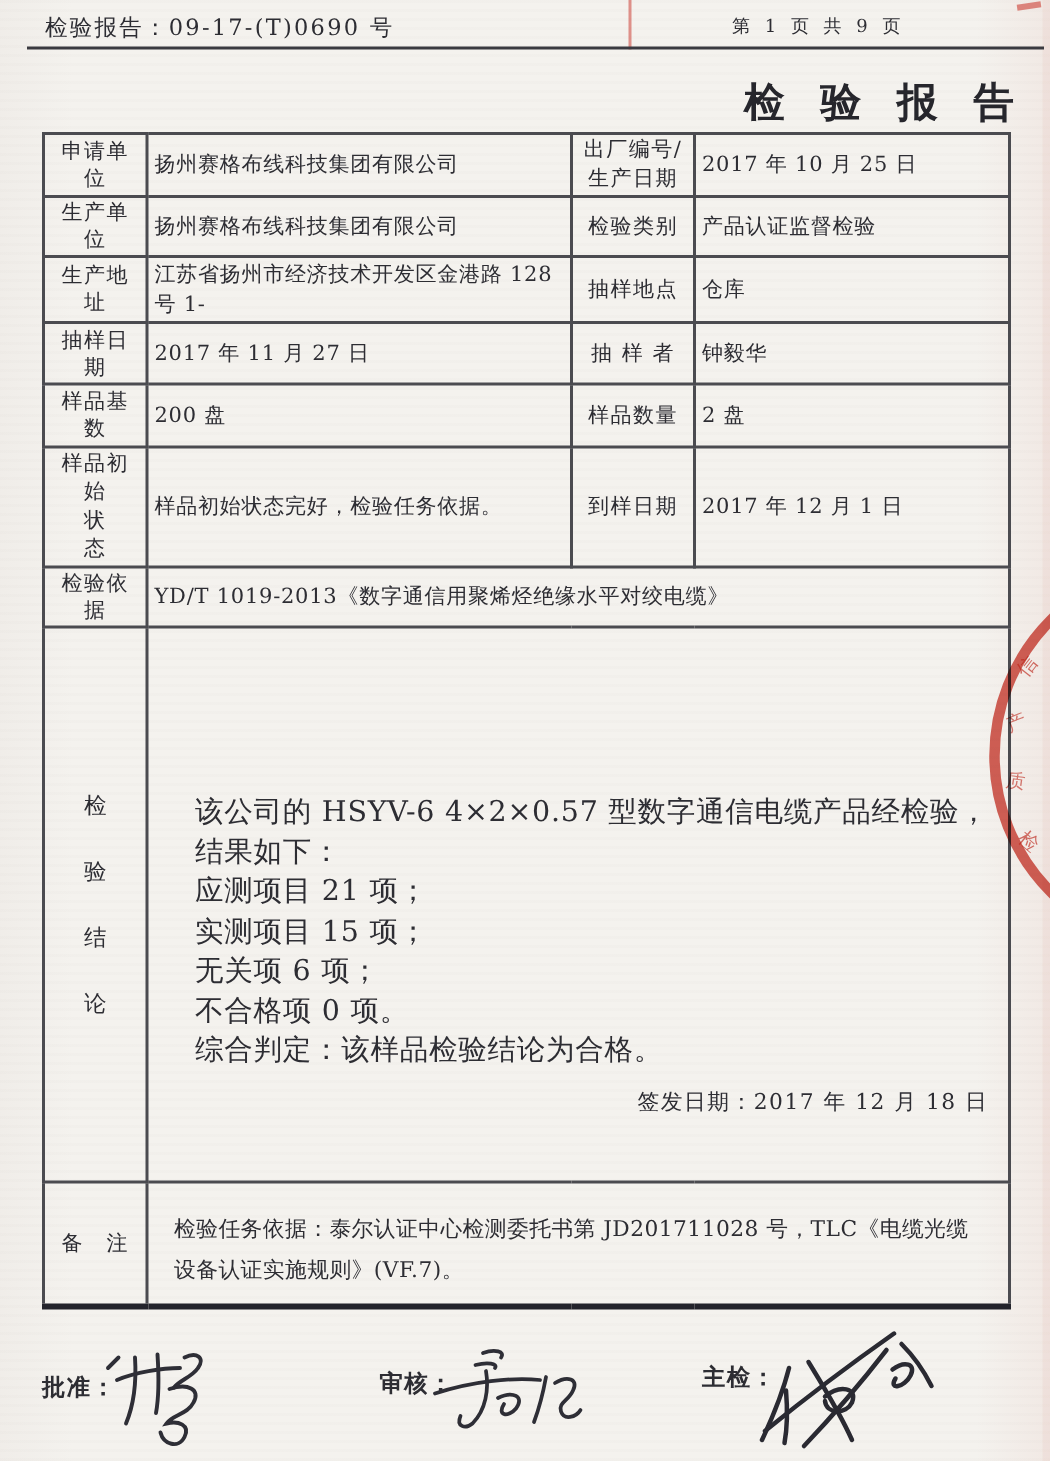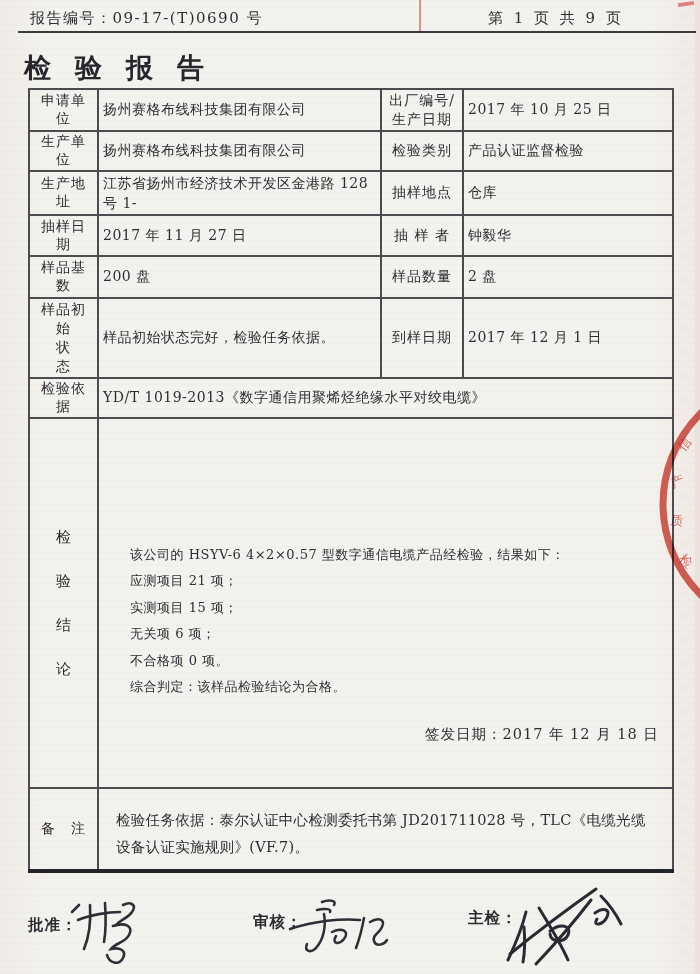--- a/index.html
+++ b/index.html
@@ -5,34 +5,34 @@
   html,body{margin:0;padding:0;background:#e9e7e4;}
   .page{
     position:relative;width:700px;height:974px;margin:0 auto;overflow:hidden;
     font-family:"DejaVu Serif",serif;color:#2d2d33;
     background:
       linear-gradient(90deg, rgba(215,205,200,.14), rgba(0,0,0,0) 7%, rgba(0,0,0,0) 93%, rgba(228,190,182,.18)),
       repeating-linear-gradient(0deg, rgba(120,110,105,.02) 0 2px, rgba(0,0,0,0) 2px 6px),
       #f4f2ee;
   }
   .report-no{position:absolute;left:30px;top:9px;font-size:15px;letter-spacing:1.5px;}
-  .page-info{position:absolute;left:488px;top:9px;font-size:15px;letter-spacing:3px;}
+  .page-info{position:absolute;left:488px;top:9px;font-size:12px;letter-spacing:3px;}
   .head-rule{position:absolute;left:18px;top:31px;width:678px;height:2px;background:#3a3a40;}
-  .doc-title{position:absolute;left:0;top:50px;width:100%;text-align:left;
+  .doc-title{position:absolute;left:0;top:50px;width:100%;text-align:right;
     font-size:27px;font-weight:bold;letter-spacing:24px;text-indent:24px;color:#26262c;}
   table.info{position:absolute;left:28px;top:88px;width:644px;border-collapse:collapse;table-layout:fixed;
     border:2.5px solid #3c3c42;}
   table.info td{border:2px solid #4b4b50;font-size:14px;padding:1px 4px;overflow:hidden;vertical-align:middle;}
   td.lab{text-align:center;letter-spacing:1px;padding:1px 1px;}
   td.val{padding-left:11px;letter-spacing:.5px;}
   .two-line{line-height:19px;text-align:center;display:block;}
   tr.last td{border-bottom:4px solid #23232b;}
   td.concl-label div{display:flex;flex-direction:column;align-items:center;justify-content:center;gap:25px;font-size:15px;}
   td.concl-cell{position:relative;vertical-align:top;}
-  .concl-lines{padding:36px 8px 0 27px;line-height:26.5px;font-size:13px;letter-spacing:.5px;}
+  .concl-lines{padding:36px 8px 0 27px;line-height:26.5px;font-size:19px;letter-spacing:.5px;}
   .sign-date{position:absolute;left:326px;top:306px;font-size:14.5px;letter-spacing:1px;}
   .remark-text{padding:9px 12px 0 13px;line-height:27px;font-size:14.5px;letter-spacing:.3px;}
   td.remark-cell{vertical-align:top;}
   .edge-stamp{position:absolute;right:0;top:408px;width:46px;height:192px;overflow:hidden;mix-blend-mode:multiply;}
   .signoff-label{position:absolute;font-size:15.5px;font-weight:700;letter-spacing:1px;}
   .sig{position:absolute;}
   .footer-name{position:absolute;left:28px;top:951px;font-size:17px;letter-spacing:1.5px;margin-top:29px;}
   .artifact-line{position:absolute;left:419px;top:0;width:2px;height:33px;background:rgba(200,45,35,.5);}
   .artifact-corner{position:absolute;right:6px;top:2px;width:16px;height:4px;background:rgba(200,45,35,.55);transform:rotate(-8deg);}
   .artifact-streak{position:absolute;right:0;top:0;width:5px;height:100%;background:rgba(225,170,160,.13);}
@@ -40,21 +40,21 @@
 </head>
 <body>
 
 <div class="page">
 
   <div class="artifact-line"></div>
   <div class="artifact-corner"></div>
   <div class="artifact-streak"></div>
 
   <div class="report-no">
-    <span>报告编号：</span><span>09-17-(T)0690 号</span>
+    <span>检验报告：</span><span>09-17-(T)0690 号</span>
   </div>
   <div class="page-info">第 1 页 共 9 页</div>
   <div class="head-rule"></div>
 
   <div class="doc-title">检验报告</div>
 
   <table class="info">
     <colgroup>
         <col style="width:69px">
         <col style="width:283px">

